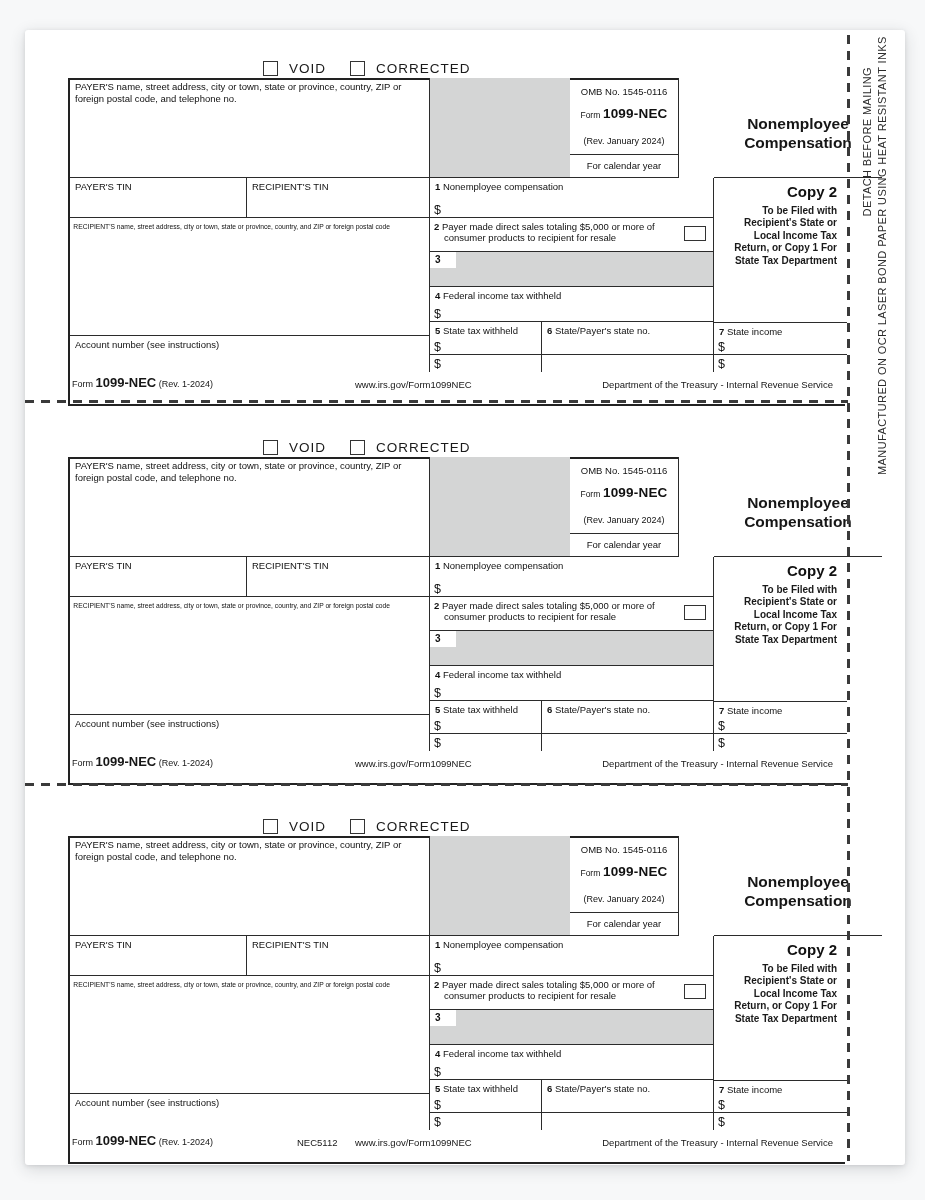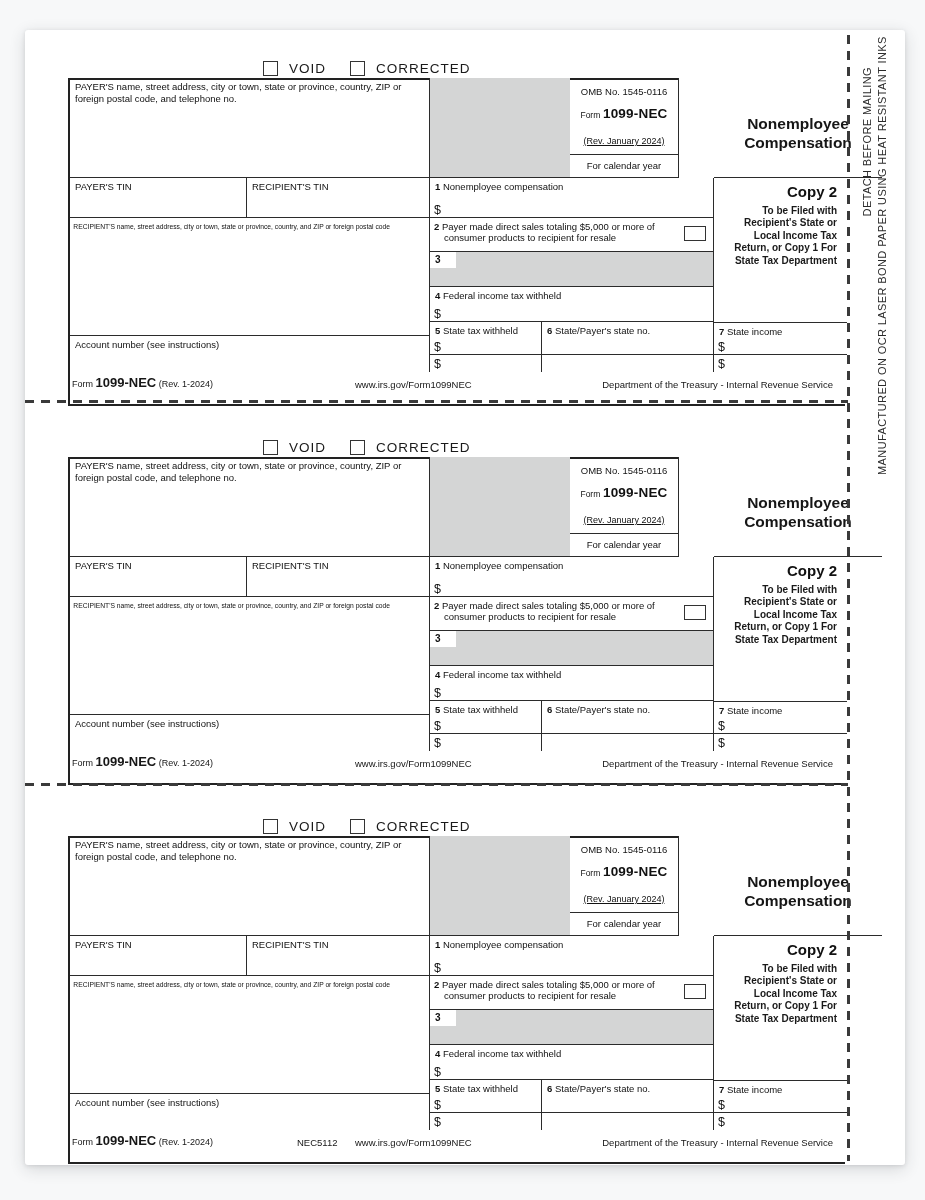--- a/index.html
+++ b/index.html
@@ -28,21 +28,21 @@
   .dollar { position:absolute; left:4px; bottom:1px; font-size:12.5px; color:#111; }
   .shade { background:#d4d5d5; }
   .condensed { font-size:8px; white-space:nowrap; transform:scaleX(.84); transform-origin:0 50%; padding:3px 0 0 4px; }
   .hang { padding:3px 4px 0 14px; text-indent:-10px; width:252px; line-height:11px; }
 
   
   .omb-line { position:absolute; top:8px; left:0; width:100%; text-align:center; font-size:9.5px; }
   .form-line { position:absolute; top:30px; left:0; width:100%; text-align:center; }
   .form-word { font-size:8.5px; }
   .form-num { font-size:13.5px; font-weight:bold; letter-spacing:.2px; }
-  .rev-line { position:absolute; top:58px; left:0; width:100%; text-align:center; font-size:9px;text-decoration:underline; }
+  .rev-line { position:absolute; top:58px; left:0; width:100%; text-align:center; font-size:9px; }
   .cal-line { position:absolute; left:0; right:0; bottom:0; height:23px; border-top:1.5px solid #2b2b2b;
     text-align:center; padding-top:5px; font-size:9.5px;margin-top:48px; }
 
   .title-area { position:absolute; left:644px; top:0; width:168px; height:100px; border-bottom:1.5px solid #2b2b2b; }
   .title-text { position:absolute; top:36px; width:100%; text-align:center;
     font-size:15.5px; font-weight:bold; line-height:19px; color:#161616; }
 
   .copy-head { text-align:right; font-size:15px; font-weight:bold; padding:8px 10px 0 0; }
   .copy-body { text-align:right; font-size:10px; font-weight:bold; line-height:12.5px; padding:7px 10px 0 14px; color:#1a1a1a; }
 

